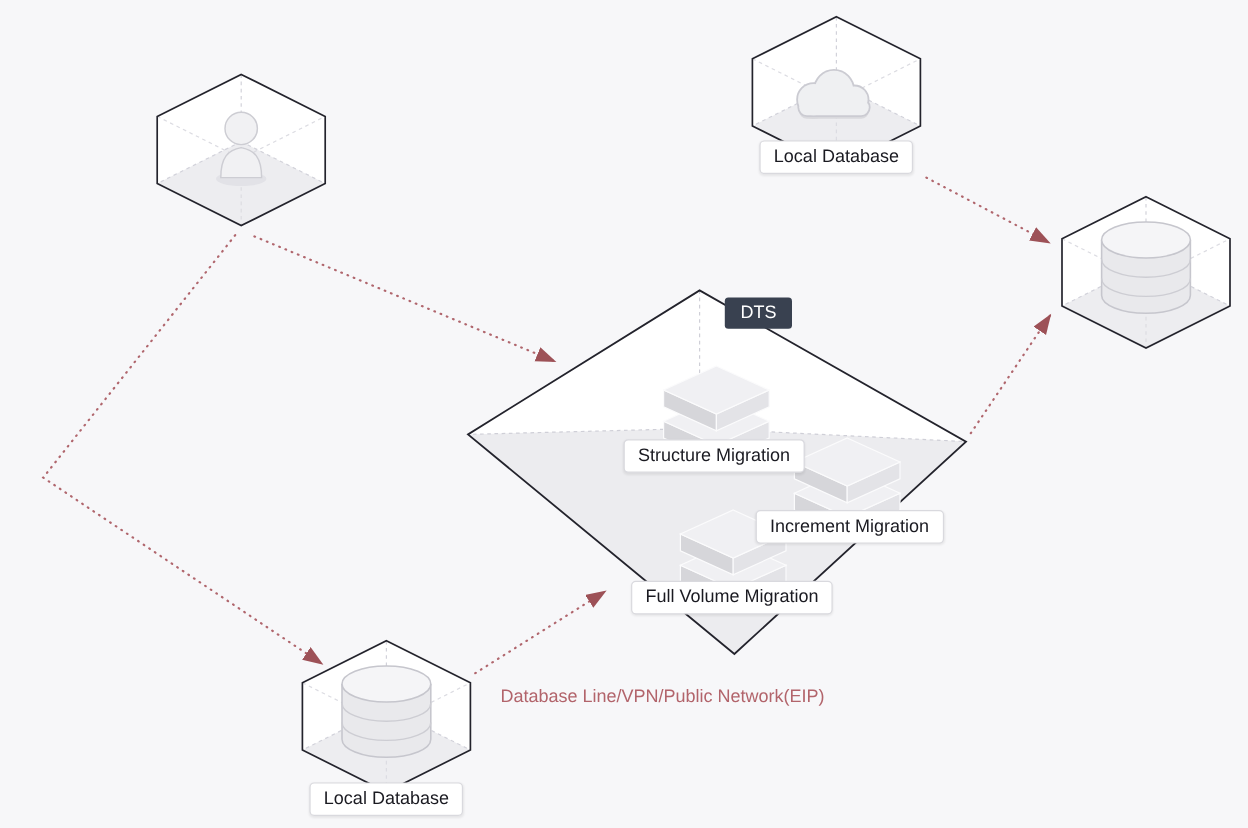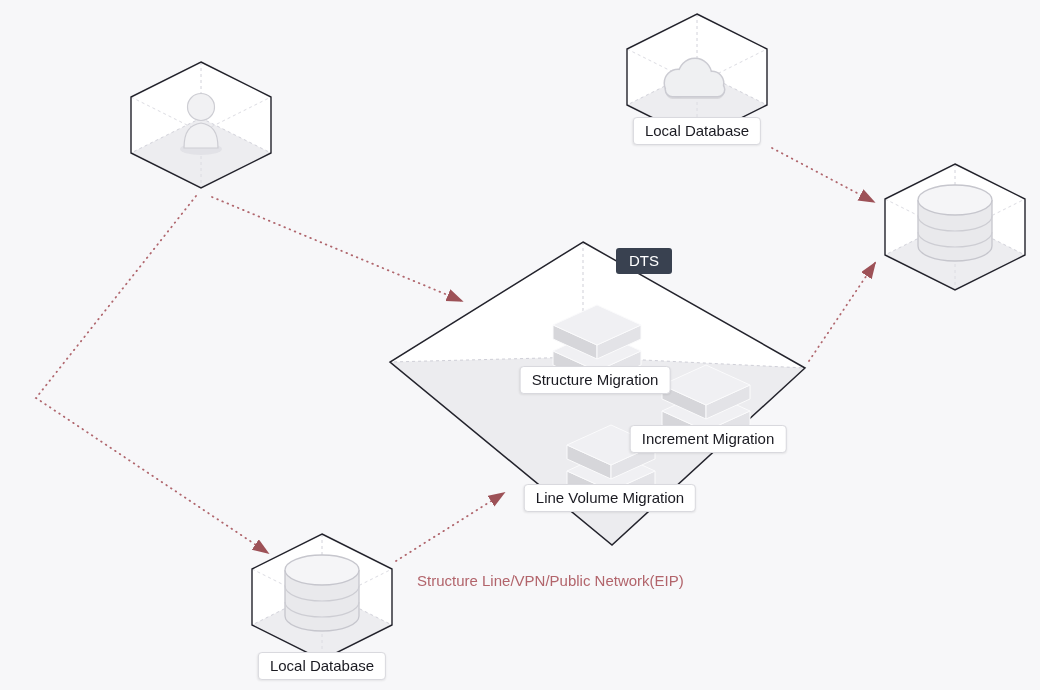--- a/index.html
+++ b/index.html
@@ -120,27 +120,27 @@
 
     <g stroke="#b0666d" stroke-width="1.8" fill="none" stroke-linecap="round" stroke-dasharray="0.6,5">
       <path d="M212,197 L462,301" marker-end="url(#arrow-head)"></path>
       <path d="M196,196 L36,398 L268,553" marker-end="url(#arrow-head)"></path>
       <path d="M396,561 L504,493" marker-end="url(#arrow-head)"></path>
       <path d="M809,361 L875,263" marker-end="url(#arrow-head)"></path>
       <path d="M772,148 L874,202" marker-end="url(#arrow-head)"></path>
     </g>
   </svg>
 
-  <div class="dts-badge" style="left:632px;top:261px;margin-left:12px;">DTS</div>
+  <div class="dts-badge" style="left:632px;top:261px;">DTS</div>
 
   <div class="node-label" style="left:697px;top:131px;">Local Database</div>
 
   <div class="node-label" style="left:322px;top:666px;">Local Database</div>
 
   <div class="node-label" style="left:708px;top:439px;">Increment Migration</div>
 
   <div class="node-label" style="left:595px;top:380px;">Structure Migration</div>
 
-  <div class="node-label" style="left:610px;top:498px;">Line Volume Migration</div>
+  <div class="node-label" style="left:610px;top:498px;">Full Volume Migration</div>
 
-  <div class="caption" style="left:417px;top:572px;">Structure Line/VPN/Public Network(EIP)</div>
+  <div class="caption" style="left:417px;top:572px;">Database Line/VPN/Public Network(EIP)</div>
 
 </div>
 
 </body></html>

